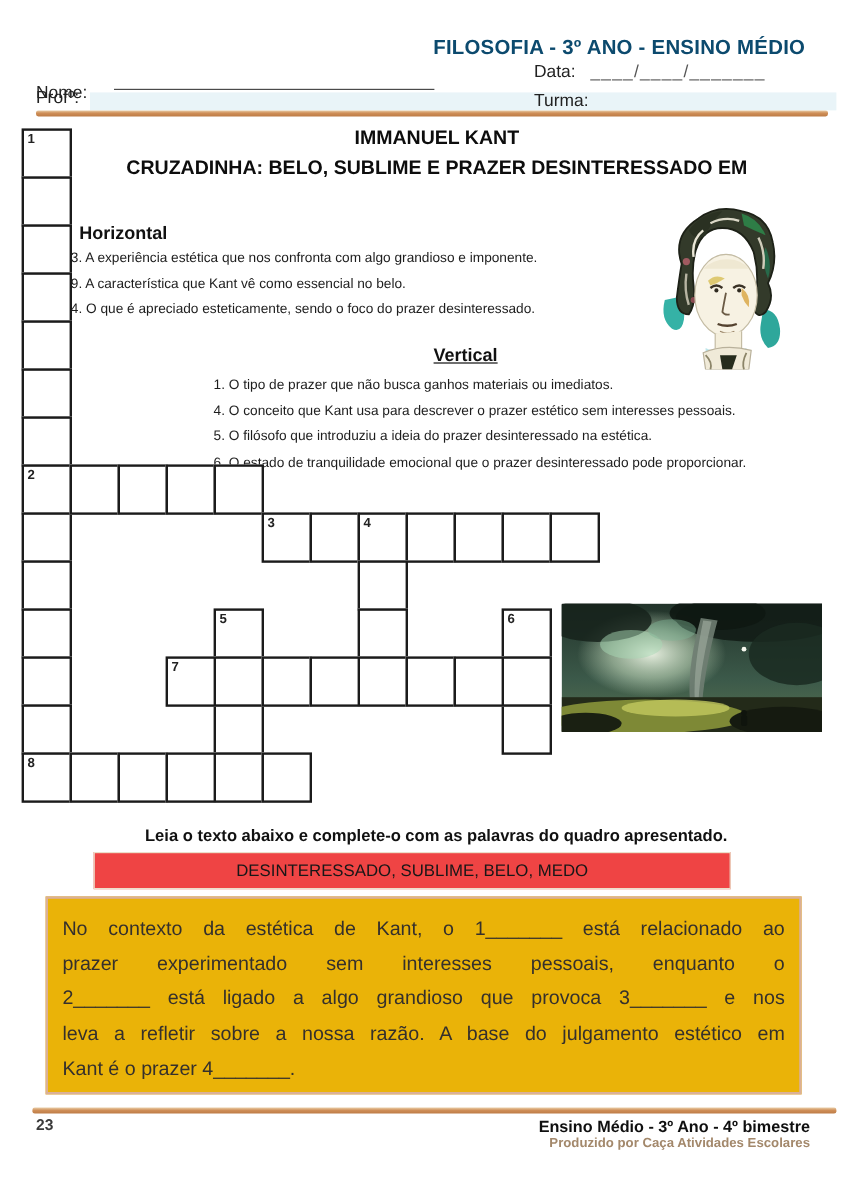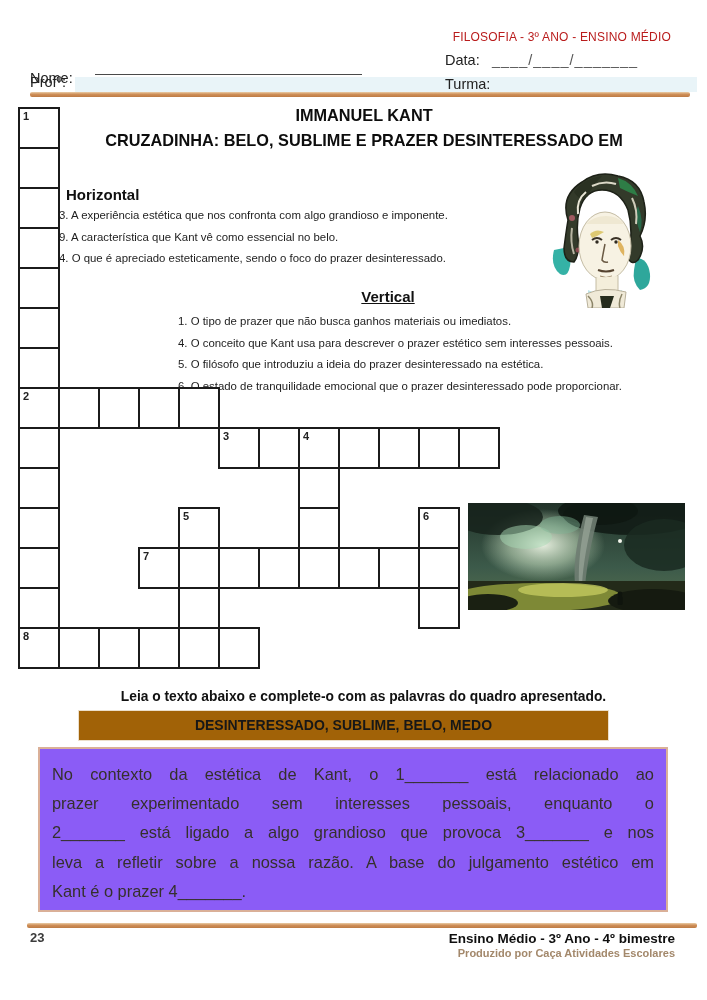--- a/index.html
+++ b/index.html
@@ -1,21 +1,21 @@
 <!DOCTYPE html>
 <html><head>
 <meta charset="utf-8">
 <style>
   html,body{margin:0;padding:0;background:#ffffff;}
   .page{position:relative;width:707px;height:1000px;background:#ffffff;overflow:hidden;
         font-family:"Liberation Sans","DejaVu Sans",sans-serif;color:#1c1c1c;}
   .abs{position:absolute;}
 
   
-  .course{top:30px;right:36px;font-size:12px;font-weight:normal;color:#b91c1c;letter-spacing:.2px;}
+  .course{top:30px;right:36px;font-size:17px;font-weight:bold;color:#0c4a6e;letter-spacing:.2px;}
   .hdr-label{font-size:14.5px;color:#222;}
   .nome-line{left:95px;top:50px;width:267px;height:24px;border-bottom:1.5px solid #4a4a4a;}
   .hdr-blanks{font-size:14.5px;color:#555;letter-spacing:1px;}
   .band{left:75px;top:77px;width:622px;height:15px;background:#e9f4f8;}
   .rule{height:5px;background:linear-gradient(180deg,#e9cda8 0%,#cf8f58 45%,#bd7b45 100%);border-radius:2px;}
   .rule1{left:30px;top:92px;width:660px;}
   .rule2{left:27px;top:923px;width:670px;}
 
   
   .title-block{left:44px;top:103px;width:640px;text-align:center;font-weight:bold;
@@ -31,23 +31,23 @@
   .cw-cell{position:absolute;width:42px;height:42px;box-sizing:border-box;
            border:2px solid #1b1b1b;background:#ffffff;}
   .cw-num{position:absolute;left:3px;top:1px;font-size:11px;color:#222;font-weight:600;}
 
   
   .kant{left:548px;top:162px;width:112px;height:146px;}
   .tornado{left:468px;top:503px;width:217px;height:107px;}
 
   
   .instruction{left:10px;top:689px;width:707px;text-align:center;font-size:13.8px;font-weight:bold;color:#111;}
-  .word-bank{left:78px;top:710px;width:531px;height:31px;background:#a16207;border:1px solid #ecdfca;
-             box-sizing:border-box;text-align:center;line-height:29px;font-size:14px;font-weight:bold;color:#171717;}
-  .cloze-box{left:38px;top:747px;width:630px;height:165px;background:#8b5cf6;border:2px solid #dab098;
+  .word-bank{left:78px;top:710px;width:531px;height:31px;background:#ef4444;border:1px solid #ecdfca;
+             box-sizing:border-box;text-align:center;line-height:29px;font-size:14px;font-weight:normal;color:#171717;}
+  .cloze-box{left:38px;top:747px;width:630px;height:165px;background:#eab308;border:2px solid #dab098;
              box-sizing:border-box;padding:11px 12px 0 12px;font-size:16.4px;line-height:29.2px;color:#35302c;}
   .cloze-line{text-align:justify;text-align-last:justify;white-space:normal;}
   .cloze-line:last-child{text-align-last:left;}
 
   
   .page-num{left:30px;top:930px;font-size:13px;font-weight:bold;color:#3b3b3b;}
   .footer-main{right:32px;top:931px;font-size:13.5px;font-weight:bold;color:#0f0f0f;}
   .footer-sub{right:32px;top:947px;font-size:11px;font-weight:bold;color:#a3886b;}
 </style>
 </head>

